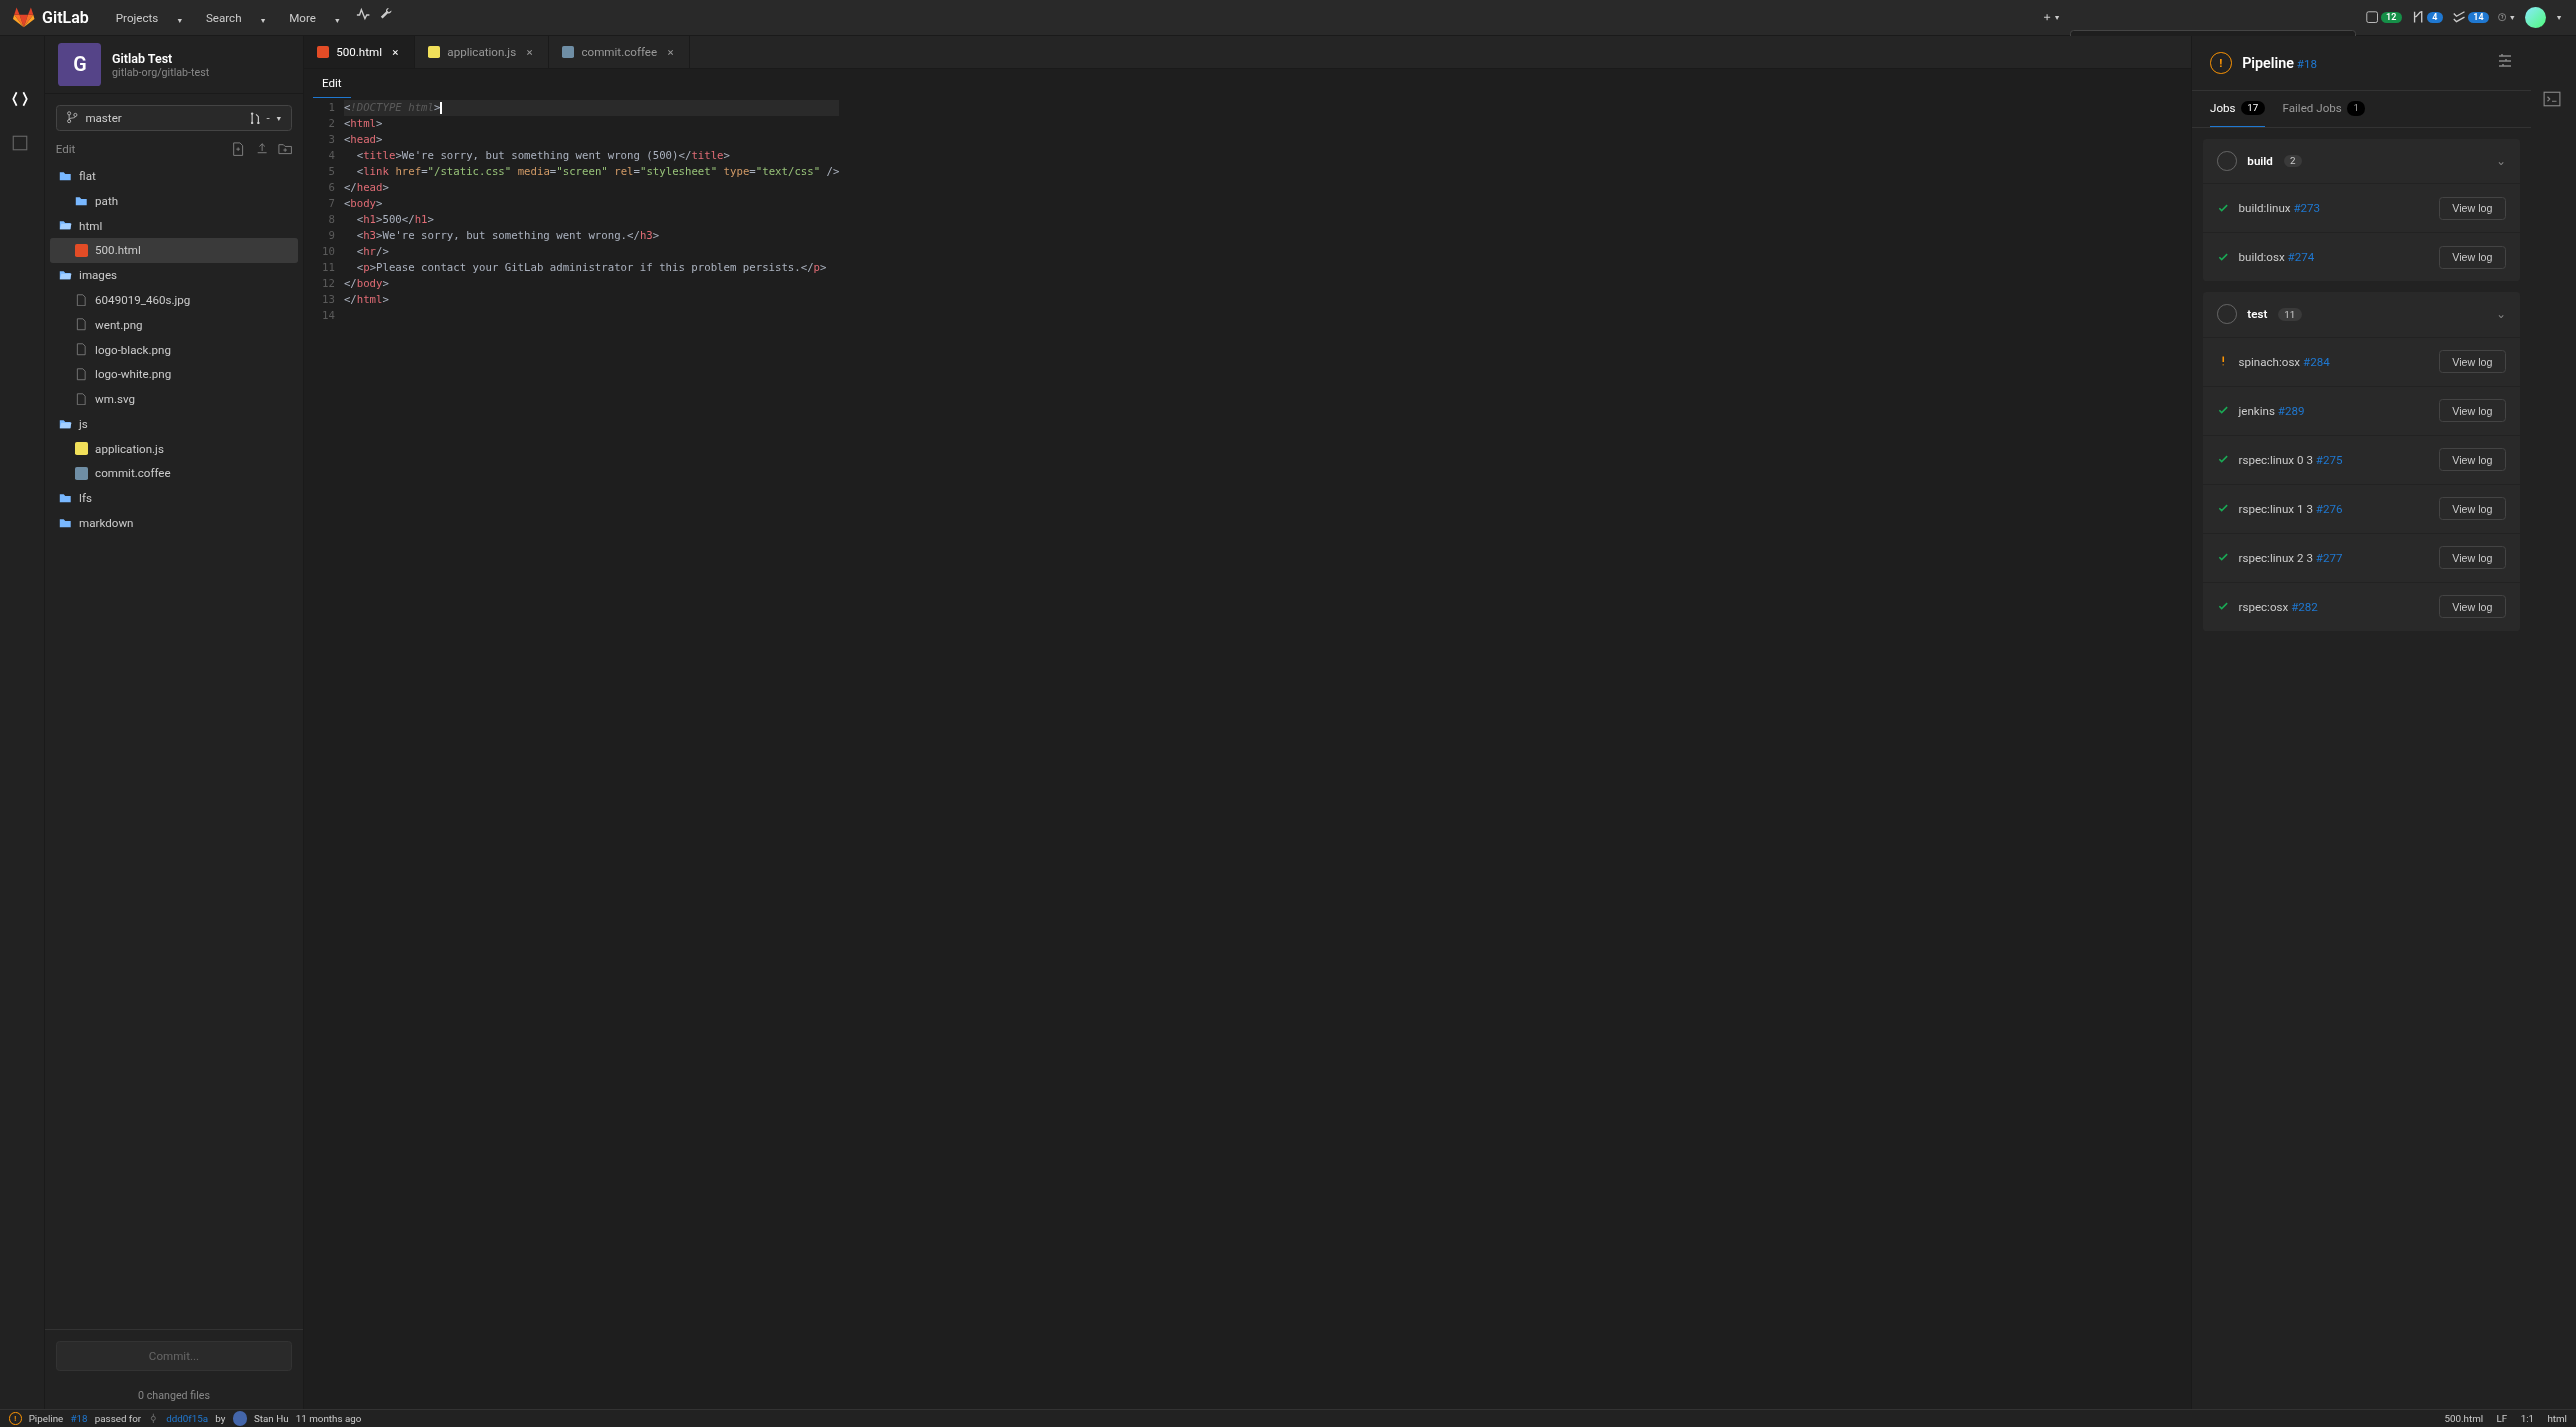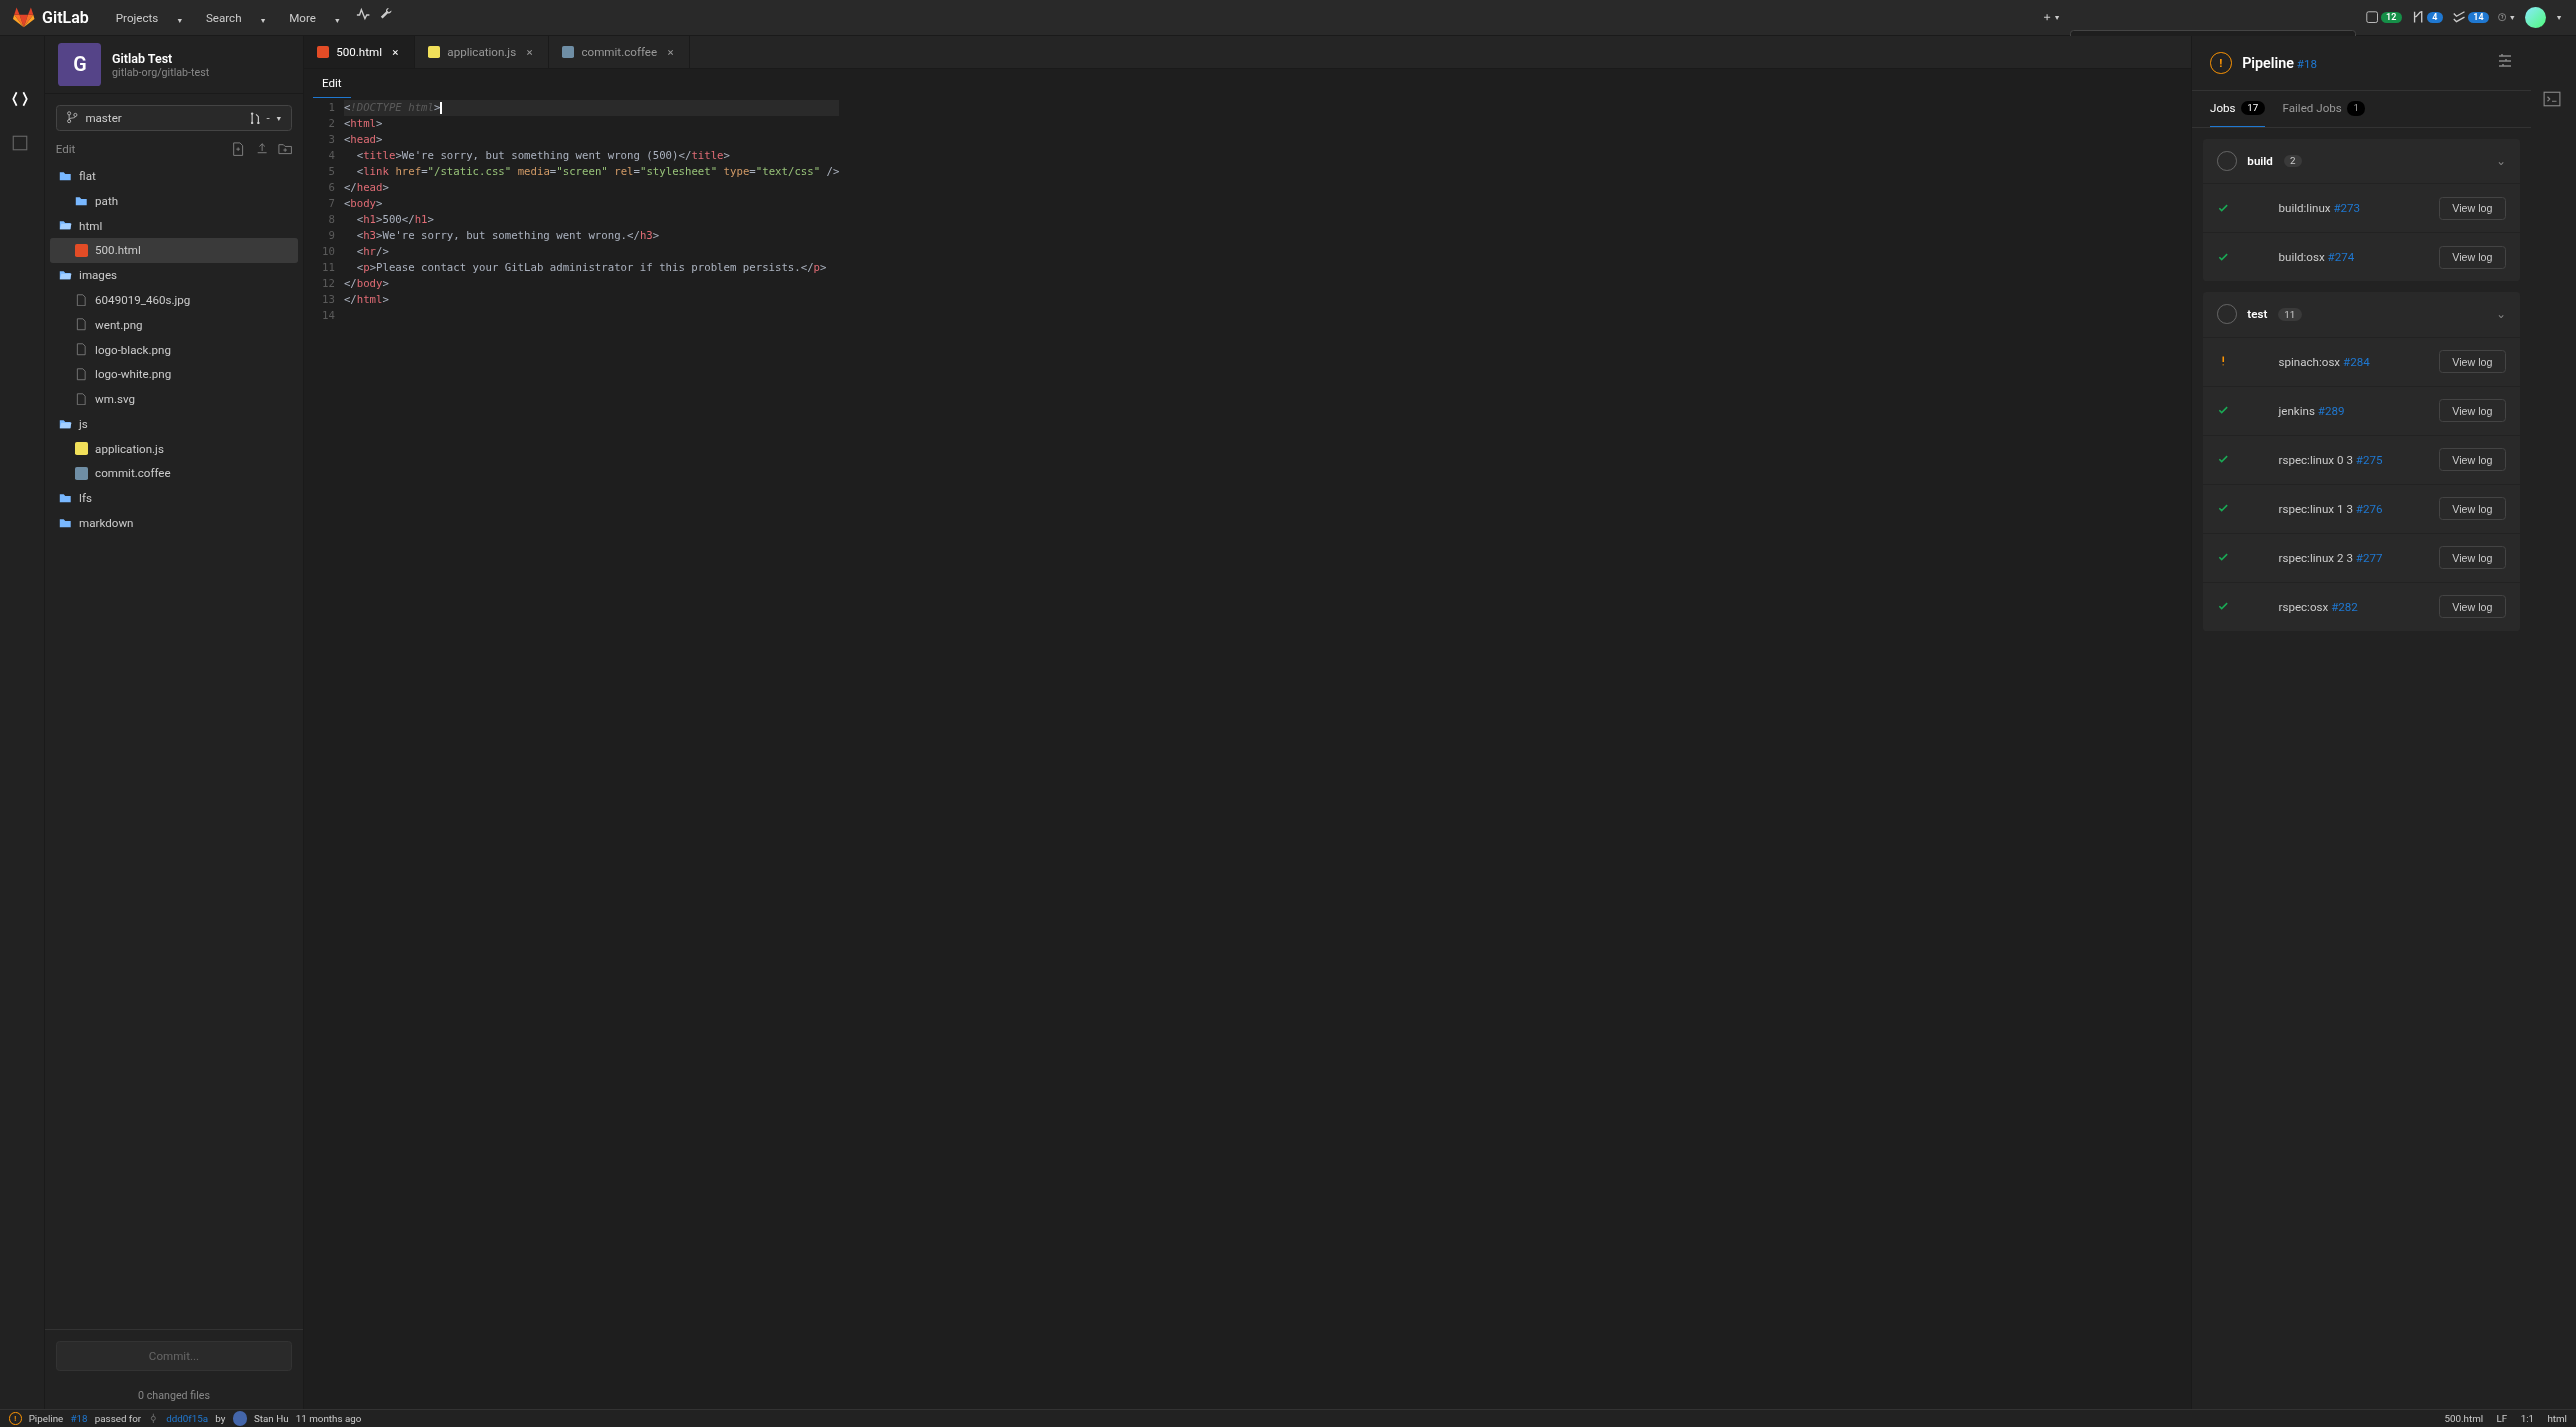--- a/index.html
+++ b/index.html
@@ -88,21 +88,21 @@
 .stage { background: #292929; border-radius: 3.6px; margin-bottom: 10.7px; }
 .stage-header { padding: 12.5px 14.3px; display: flex; align-items: center; gap: 10.7px; }
 .stage-status { width: 19.7px; height: 19.7px; border: 1.8px solid #666; border-radius: 50%; }
 .stage-name { color: #fff; font-weight: 600; }
 .stage-count { background: #3a3a3a; border-radius: 7.2px; padding: 0.9px 6.3px; font-size: 9.8px; }
 .stage-chevron { margin-left: auto; color: #888; }
 .job { padding: 12.5px 14.3px; display: flex; align-items: center; gap: 9px; border-top: 0.9px solid #222; }
 .job-status { width: 12.5px; height: 12.5px; }
 .job-status.success { color: #1aaa55; }
 .job-status.warning { color: #fc9403; }
-.job-name { flex: 1; margin-left: 40px; }
+.job-name { flex: 1; }
 .job-link { color: #1f78d1; }
 .view-log { padding: 4.5px 12.5px; border: 0.9px solid #444; border-radius: 3.6px; cursor: pointer; color: #ccc; background: transparent; font-size: 10.7px; }
 
 
 .right-rail { width: 45px; background: #222; display: flex; flex-direction: column; align-items: center; padding-top: 54px; }
 
 
 .status-bar { height: 18px; background: #222; border-top: 0.9px solid #333; display: flex; align-items: center; padding: 0 9px; font-size: 9.8px; gap: 7.2px; }
 .status-right { margin-left: auto; display: flex; gap: 13.4px; }
 .status-link { color: #1f78d1; }

